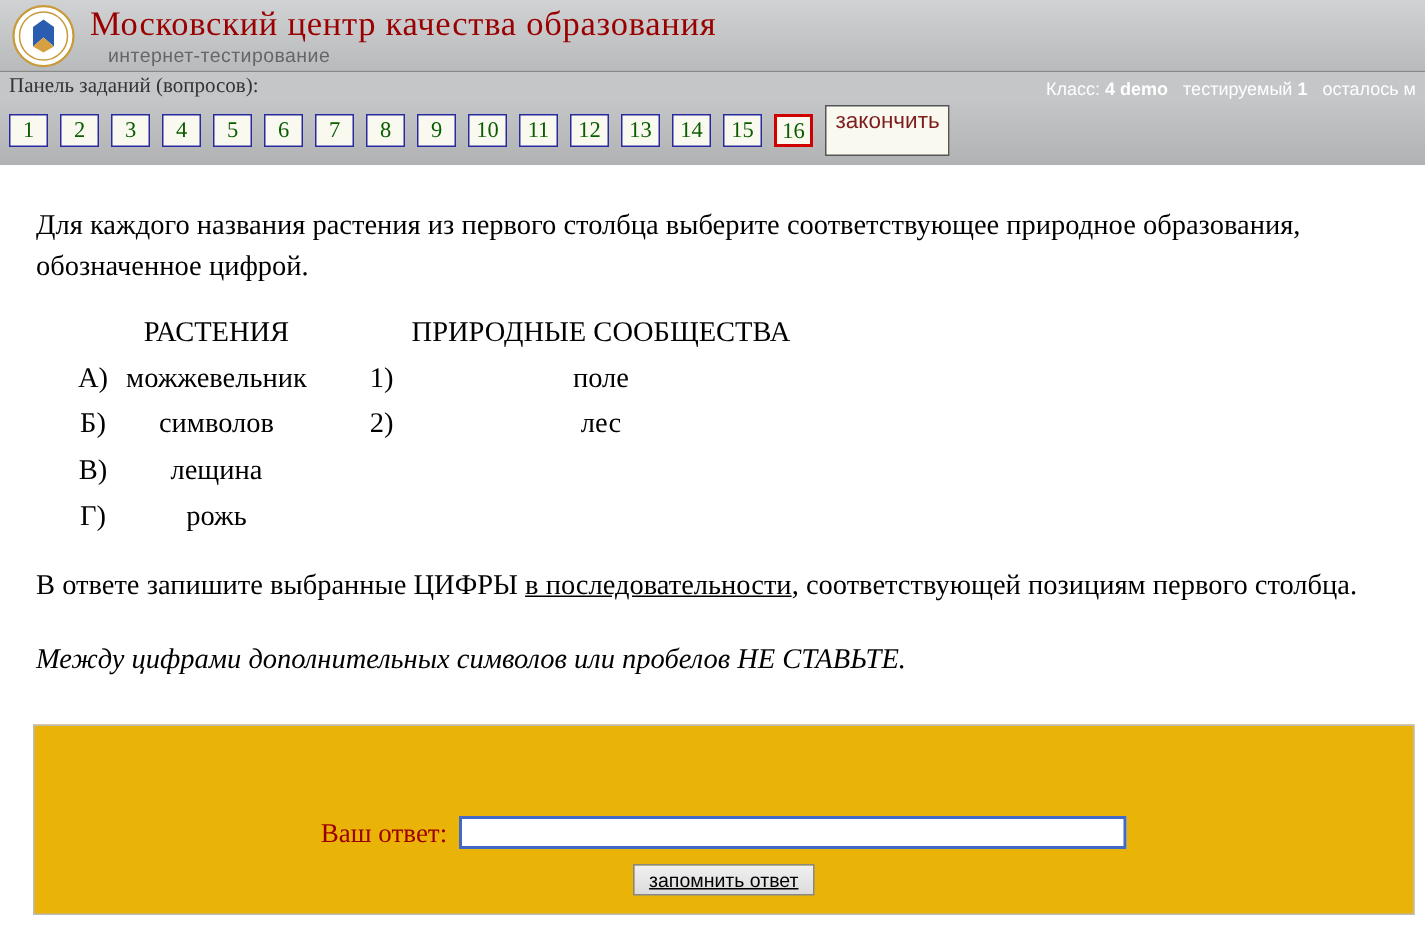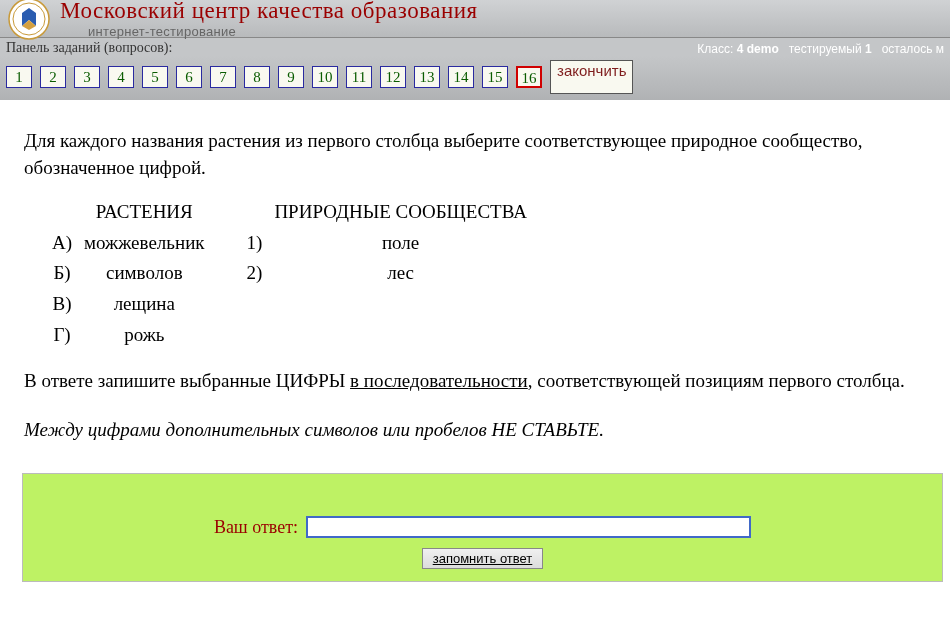--- a/index.html
+++ b/index.html
@@ -8,21 +8,21 @@
       font-family: "Times New Roman", Times, serif;
       background: #fff;
       width: 950px;
     }
     .header {
       background: linear-gradient(to bottom, #d0d2d4 0%, #b8babc 100%);
       display: flex;
       align-items: center;
       padding: 4px 8px;
       border-bottom: 1px solid #888;
-      height: 38px;
+      height: 48px;
     }
     .logo {
       width: 42px;
       height: 42px;
       margin-right: 10px;
       flex-shrink: 0;
     }
     .titles {
       flex: 1;
     }
@@ -30,21 +30,21 @@
       color: #9a0000;
       font-size: 23px;
       font-family: Georgia, serif;
       letter-spacing: 0.5px;
     }
     .title-sub {
       color: #666;
       font-size: 13px;
       font-family: Arial, sans-serif;
       letter-spacing: 0.3px;
-      margin-left: 28px;
+      margin-left: 12px;
     }
     .panel {
       background: linear-gradient(to bottom, #c4c6c8 0%, #b0b2b4 100%);
       display: flex;
       align-items: center;
       padding: 4px 6px 6px 6px;
       position: relative;
     }
     .panel-label-row {
       background: #c4c6c8;
@@ -103,23 +103,23 @@
     }
     .match-table td {
       padding: 2px 12px 2px 0;
       vertical-align: top;
       font-size: 19px;
     }
     .col-header { font-size: 19px; }
     .underline { text-decoration: underline; }
     .answer-box {
       margin: 20px 7px 0 22px;
-      background: #bef264;
+      background: #eab308;
       border: 1px solid #bbb;
-      padding: 42px 0 12px 0;
+      padding: 60px 0 12px 0;
       text-align: center;
     }
     .answer-row {
       display: flex;
       align-items: center;
       justify-content: center;
       gap: 8px;
       margin-bottom: 10px;
     }
     .answer-label {
@@ -193,21 +193,21 @@
       <div class="qbtn">12</div>
       <div class="qbtn">13</div>
       <div class="qbtn">14</div>
       <div class="qbtn">15</div>
       <div class="qbtn active">16</div>
     </div>
   <div class="finish-btn">закончить</div>
 </div>
 
 <div class="content">
-  <div>Для каждого названия растения из первого столбца выберите соответствующее природное сообщество, обозначенное цифрой.</div>
+  <div>Для каждого названия растения из первого столбца выберите соответствующее природное образования, обозначенное цифрой.</div>
 
   <table class="match-table">
     <tbody>
         <tr>
       <td></td>
       <td class="col-header">РАСТЕНИЯ</td>
       <td style="width:30px"></td>
       <td></td>
       <td class="col-header">ПРИРОДНЫЕ СООБЩЕСТВА</td>
     </tr>

